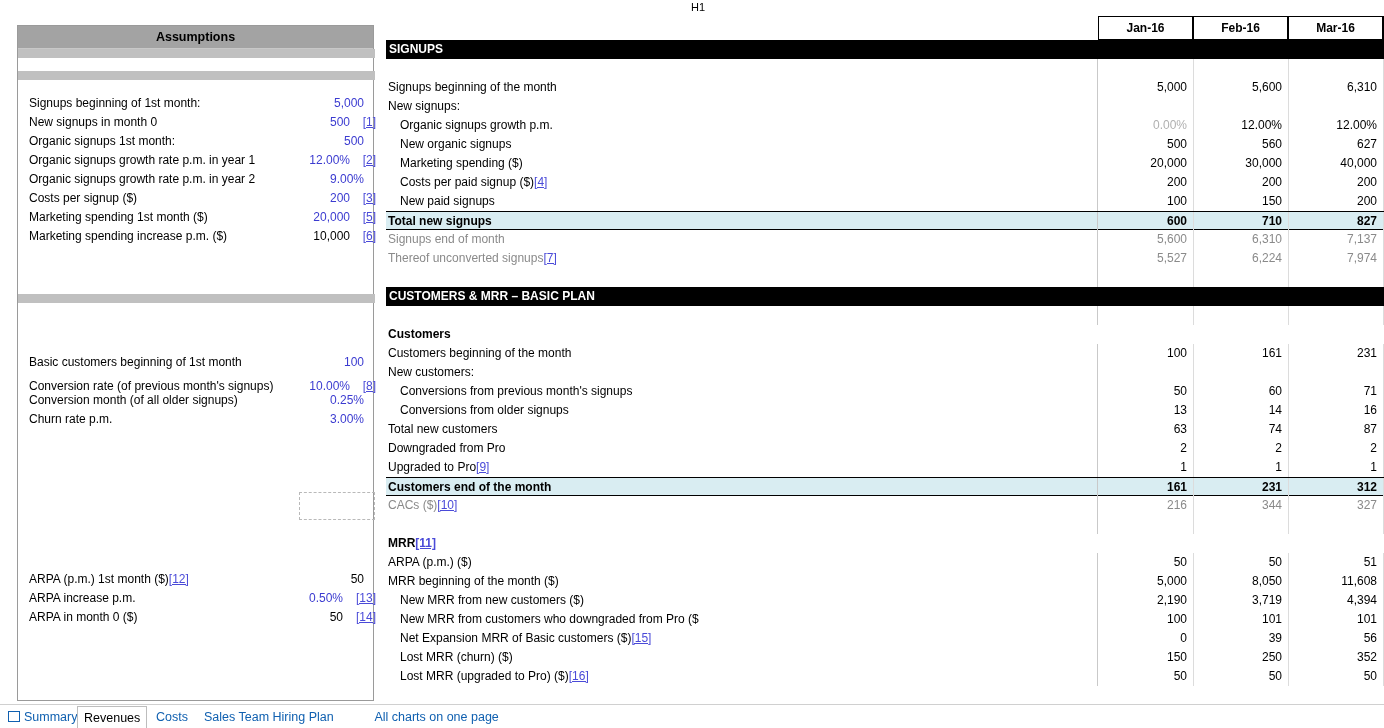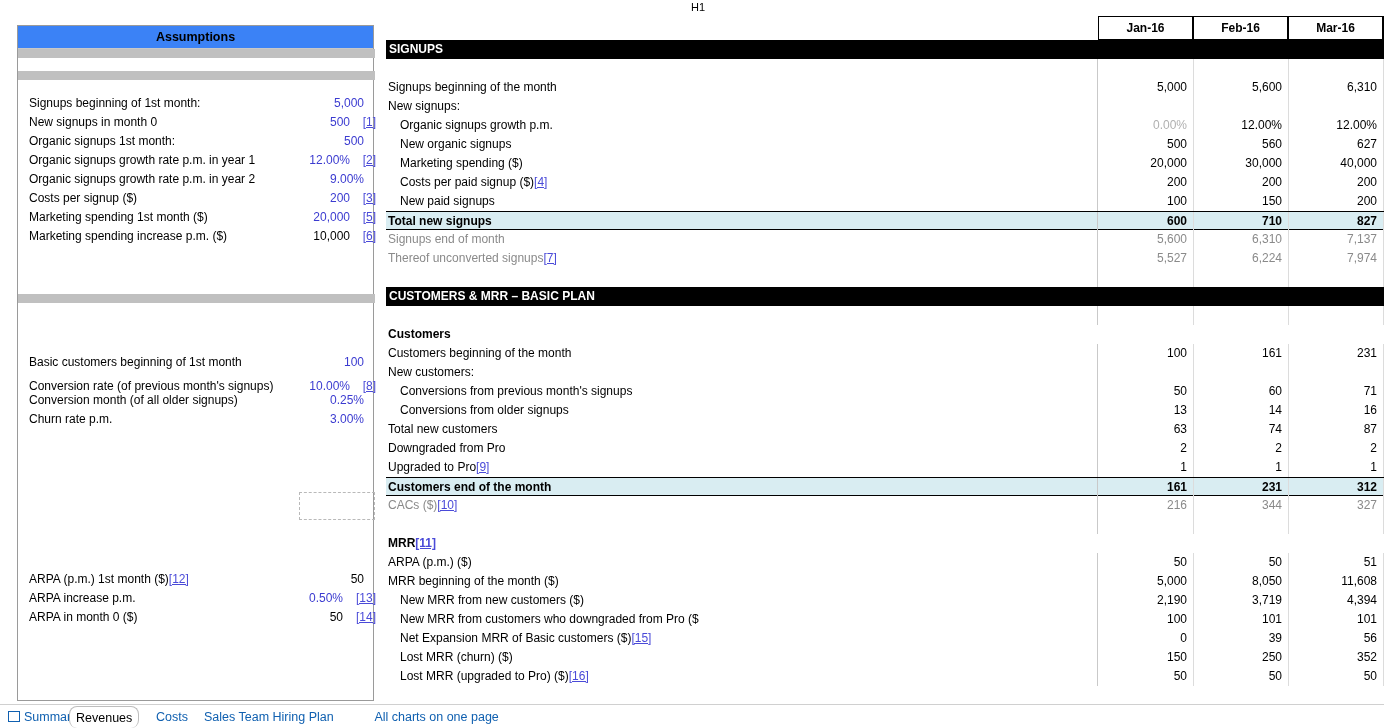--- a/index.html
+++ b/index.html
@@ -33,21 +33,21 @@
   
   #assumptions {
     position: absolute;
     left: 17px; top: 25px;
     width: 357px; height: 676px;
     border: 1px solid #9a9a9a;
     background: #ffffff;
   }
   .asm-title {
     height: 23px;
-    background: #3b82f6;
+    background: #a3a3a3;
     border-bottom: 1px solid #c8c8c8;
     font-weight: bold;
     font-size: 12.5px;
     text-align: center;
     line-height: 23px;
   }
   .asm-spacer-band {
     position: absolute;
     left: 0; width: 357px; height: 9px;
     background: #c0c0c0;
@@ -609,19 +609,19 @@
           <span class="colsep" style="left: 902px;"></span>
           <span class="num" style="left: 902px; width: 95px;">50</span>
           <span class="colsep" style="left: 997px;"></span>
           <span class="num" style="left: 997px; width: 95px;">101</span>
         </div>
       </div>
   </div>
 
   <div id="tabs">
       <div class="tab" style="left: 2px;"><span style="display: inline-block; width: 12px; height: 11px; border: 1px solid rgb(16, 96, 176); margin-right: 4px; vertical-align: -1px;"></span><span>Summary</span></div>
-      <div class="tab active" style="left: 69px; border-radius: 8px;"><span>Revenues</span></div>
+      <div class="tab active" style="left: 77px;"><span>Revenues</span></div>
       <div class="tab" style="left: 150px;"><span>Costs</span></div>
       <div class="tab" style="left: 198px;"><span>Sales Team Hiring Plan</span></div>
       <div class="tab" style="left: 368.4px;"><span>All charts on one page</span></div>
     </div>
 
 </div>
 
 </body></html>

